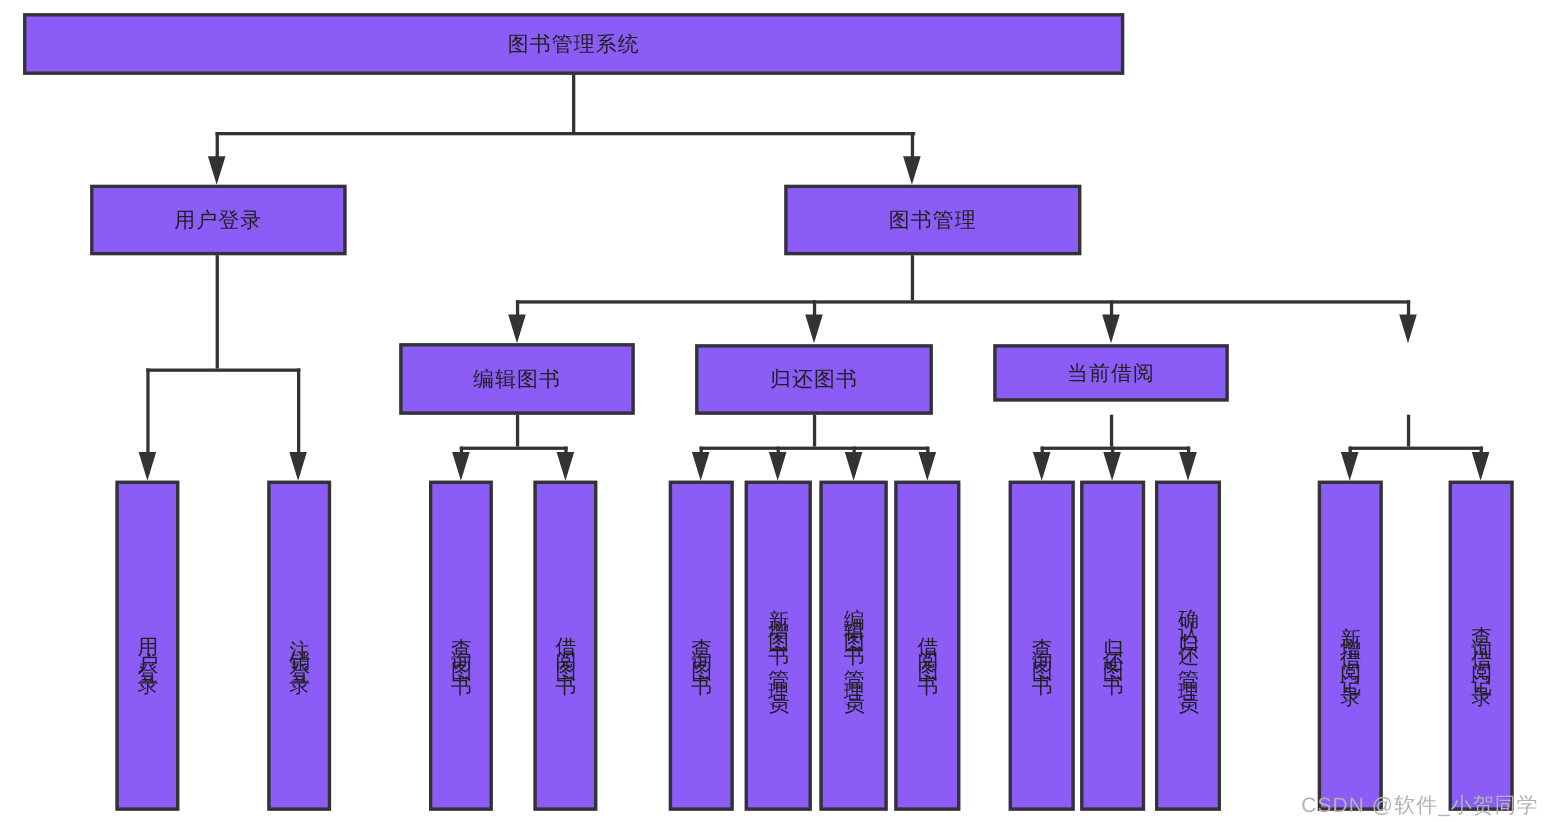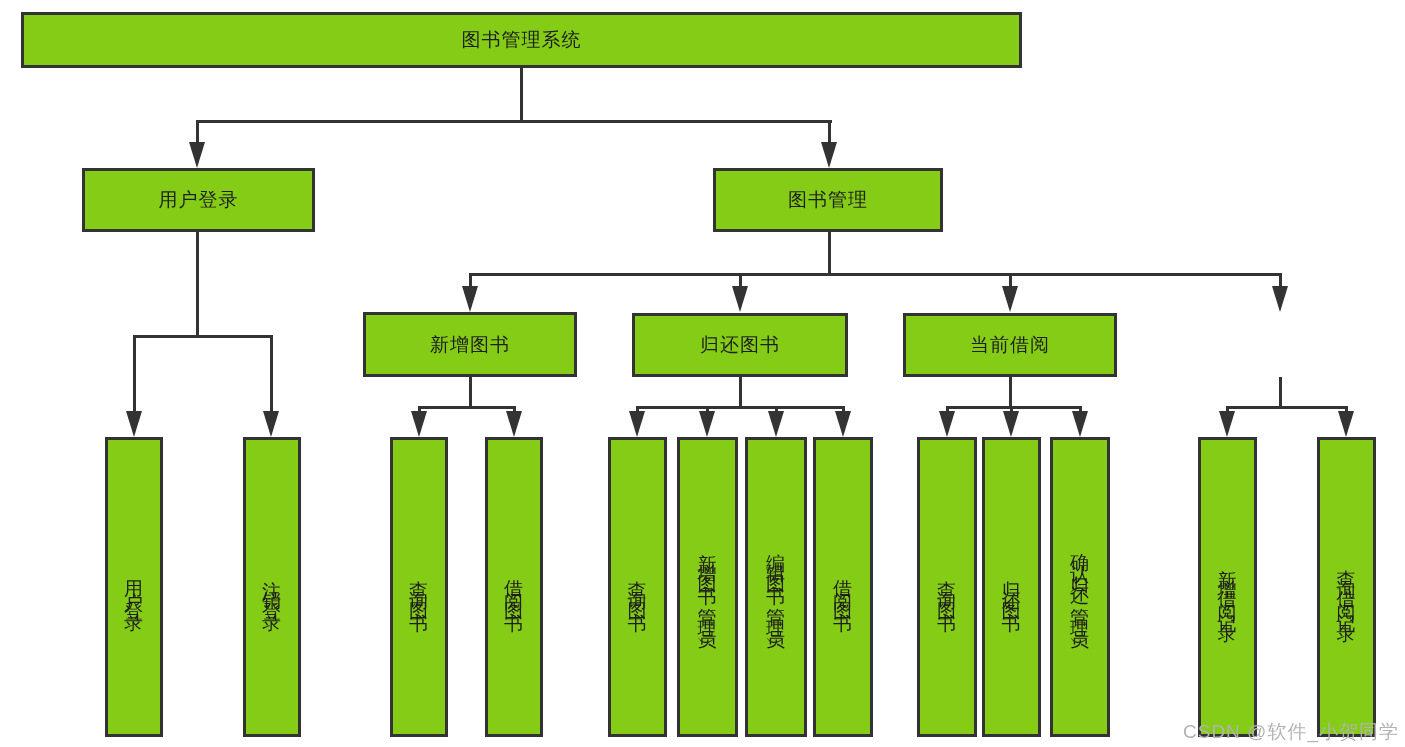--- a/index.html
+++ b/index.html
@@ -7,21 +7,21 @@
     position:relative;
     width:1405px;height:747px;
     background:#ffffff;
     font-family:"Liberation Sans","DejaVu Sans",sans-serif;
     overflow:hidden;
   }
   .box{
     position:absolute;
     box-sizing:border-box;
     border:3px solid #333333;
-    background:#84cc16;
+    background:#8b5cf6;
     display:flex;align-items:center;justify-content:center;
     color:#1f1f1f;
     font-size:19px;
     letter-spacing:1px;
     text-align:center;
   }
   .vbox{
     writing-mode:vertical-rl;
     text-orientation:mixed;
     letter-spacing:11px;
@@ -57,21 +57,21 @@
   <div class="vline" style="left:520px;top:68px;height:52px;"></div>
   <div class="hline" style="left:196px;top:120px;width:636px;"></div>
   <div class="vline" style="left:196px;top:120px;height:40px;"></div>
   <div class="arrow" style="left:189px;top:142px;"></div>
   <div class="vline" style="left:828px;top:120px;height:40px;"></div>
   <div class="arrow" style="left:821px;top:142px;"></div>
 
   <div class="box" style="left:82px;top:168px;width:233px;height:64px;">
     <span>用户登录</span>
   </div>
-  <div class="box" style="left:713px;top:168px;width:230px;height:64px;">
+  <div class="box" style="left:713px;top:168px;width:270px;height:64px;">
     <span>图书管理</span>
   </div>
 
   <div class="vline" style="left:196px;top:232px;height:103px;"></div>
   <div class="hline" style="left:133px;top:335px;width:140px;"></div>
   <div class="vline" style="left:133px;top:335px;height:96px;"></div>
   <div class="arrow" style="left:126px;top:411px;"></div>
   <div class="vline" style="left:270px;top:335px;height:96px;"></div>
   <div class="arrow" style="left:263px;top:411px;"></div>
 
@@ -80,26 +80,26 @@
   <div class="vline" style="left:469px;top:273px;height:32px;"></div>
   <div class="arrow" style="left:462px;top:286px;"></div>
   <div class="vline" style="left:739px;top:273px;height:32px;"></div>
   <div class="arrow" style="left:732px;top:286px;"></div>
   <div class="vline" style="left:1009px;top:273px;height:32px;"></div>
   <div class="arrow" style="left:1002px;top:286px;"></div>
   <div class="vline" style="left:1279px;top:273px;height:32px;"></div>
   <div class="arrow" style="left:1272px;top:286px;"></div>
 
   <div class="box" style="left:363px;top:312px;width:214px;height:65px;">
-    <span>新增图书</span>
+    <span>编辑图书</span>
   </div>
   <div class="box" style="left:632px;top:313px;width:216px;height:64px;">
     <span>归还图书</span>
   </div>
-  <div class="box" style="left:903px;top:313px;width:214px;height:64px;">
+  <div class="box" style="left:903px;top:313px;width:214px;height:52px;">
     <span>当前借阅</span>
   </div>
 
   <div class="vline" style="left:469px;top:377px;height:29px;"></div>
   <div class="hline" style="left:418px;top:406px;width:98px;"></div>
   <div class="vline" style="left:418px;top:406px;height:25px;"></div>
   <div class="arrow" style="left:411px;top:411px;"></div>
   <div class="vline" style="left:513px;top:406px;height:25px;"></div>
   <div class="arrow" style="left:506px;top:411px;"></div>
 

